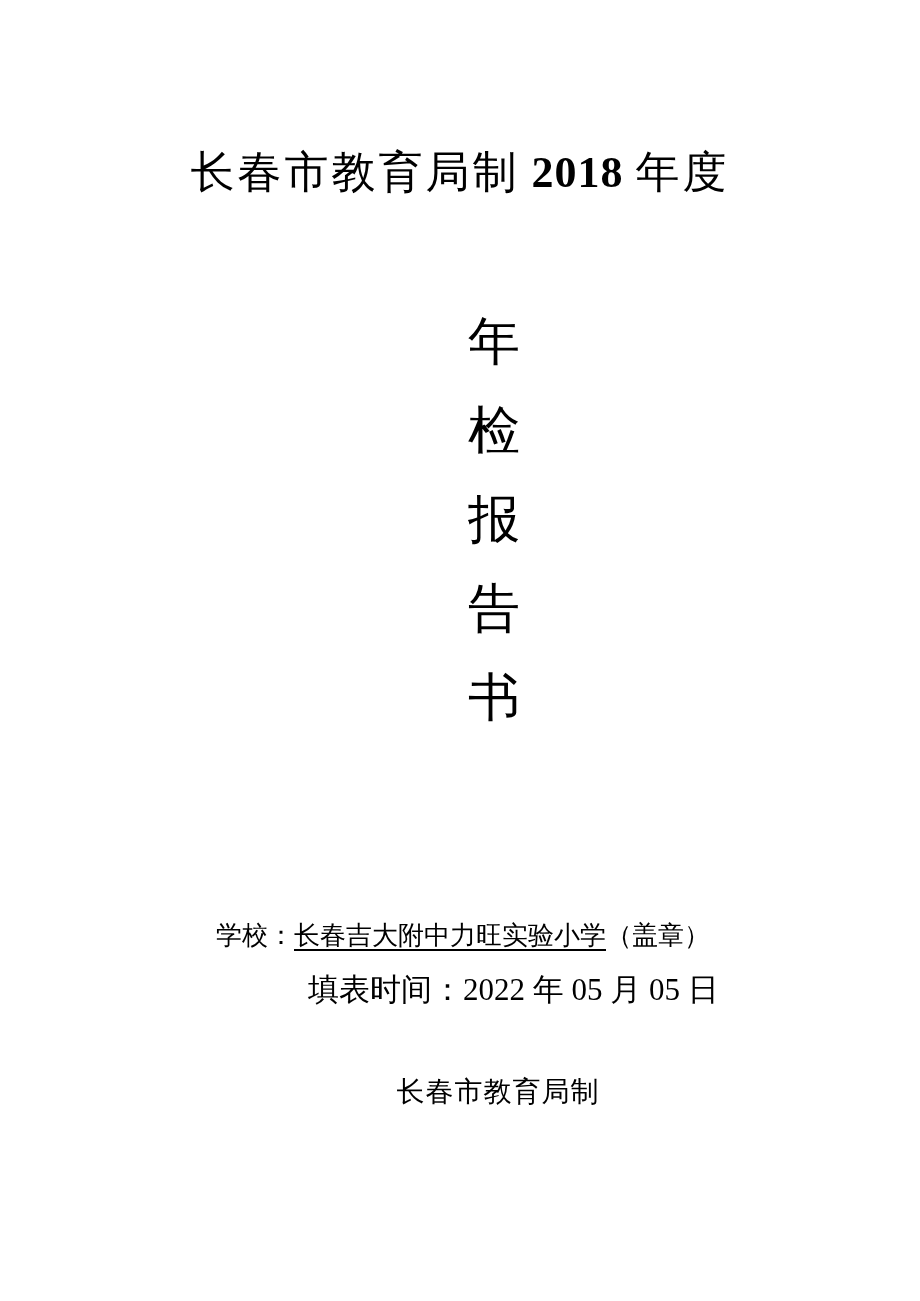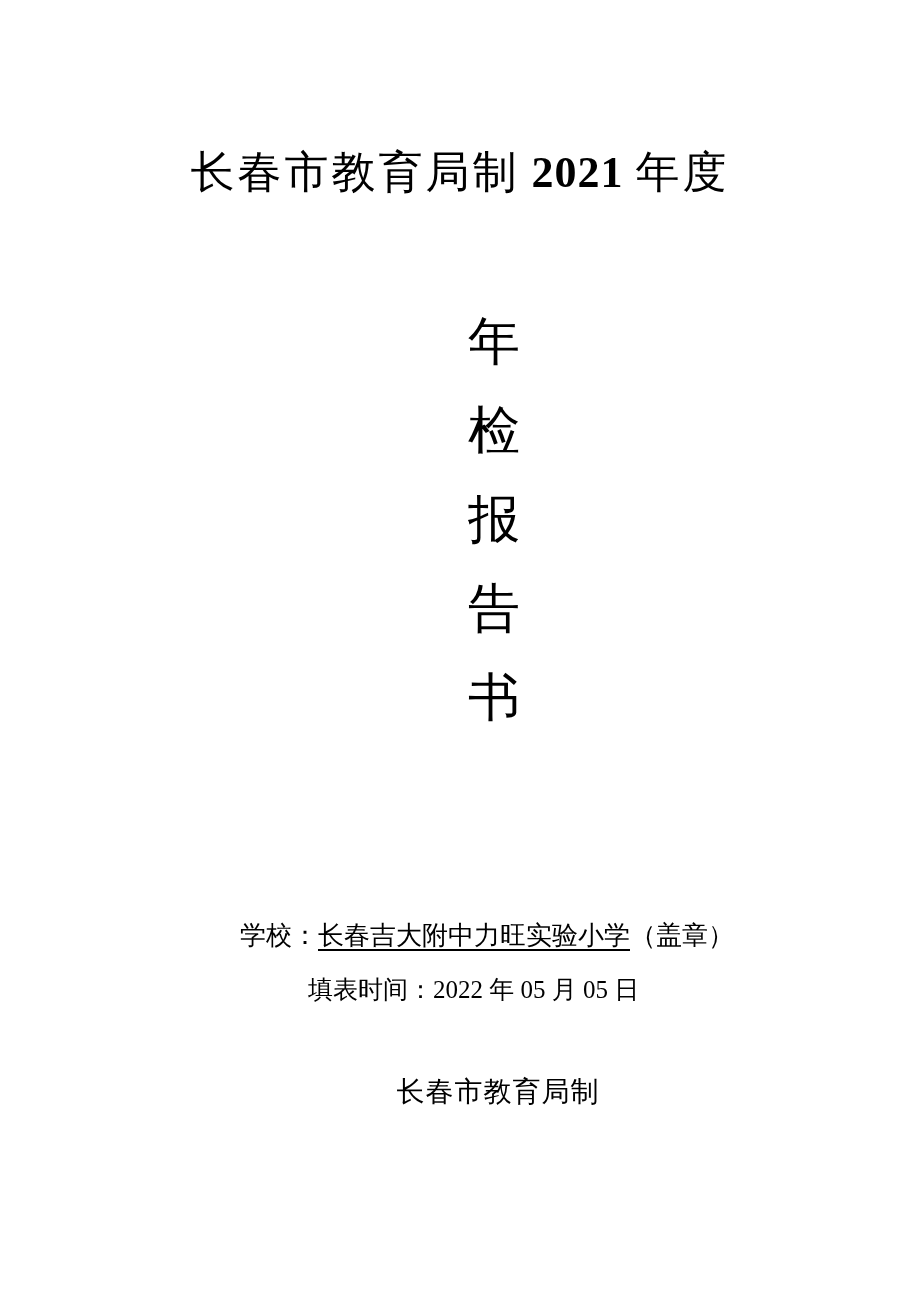--- a/index.html
+++ b/index.html
@@ -47,37 +47,37 @@
     display: block;
     font-size: 52px;
     line-height: 89px;
     letter-spacing: 0;
   }
 
   
   .school-line {
     position: absolute;
     top: 918px;
-    left: 240px;
+    left: 216px;
     font-size: 26px;
     line-height: 36px;
     white-space: nowrap;
   }
   .school-line .school-name {
     text-decoration: underline;
     text-decoration-thickness: 1.5px;
     text-underline-offset: 5px;
   }
 
   
   .date-line {
     position: absolute;
     top: 972px;
     left: 308px;
-    font-size: 25px;
+    font-size: 31px;
     line-height: 36px;
     white-space: nowrap;
   }
 
   
   .footer-line {
     position: absolute;
     top: 1074px;
     left: 38px;          
     width: 100%;
@@ -89,21 +89,21 @@
     letter-spacing: 1px;
     white-space: nowrap;
   }
 </style>
 </head>
 <body>
 
 <div class="page">
 
   <div class="doc-title">
-    <span>长春市教育局制</span><span class="year">2021</span><span>年度</span>
+    <span>长春市教育局制</span><span class="year">2018</span><span>年度</span>
   </div>
 
   <div class="vertical-title">
     <span class="vchar">年</span>
     <span class="vchar">检</span>
     <span class="vchar">报</span>
     <span class="vchar">告</span>
     <span class="vchar">书</span>
   </div>
 

